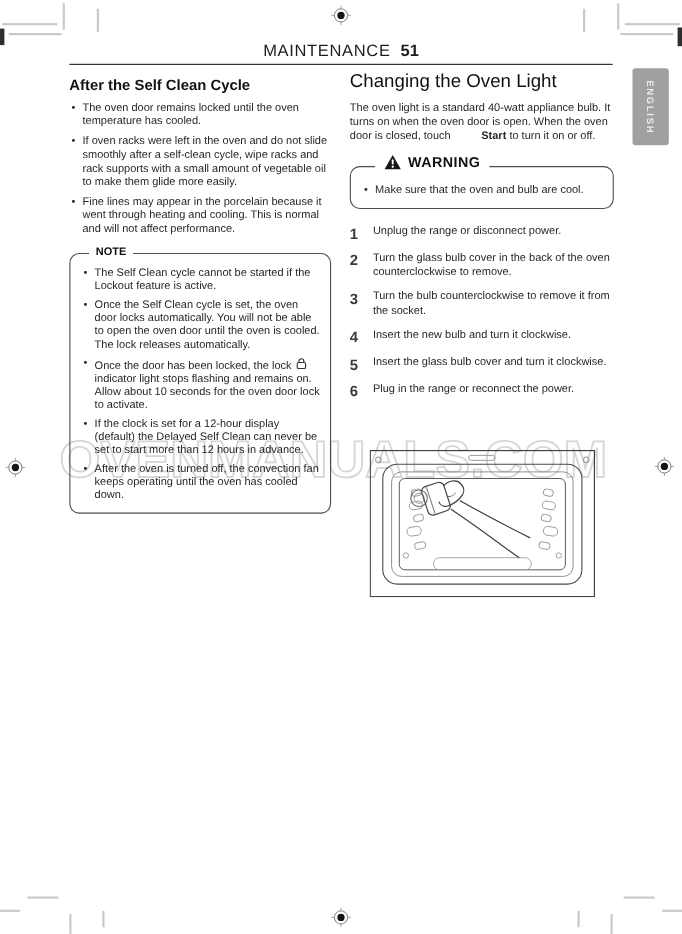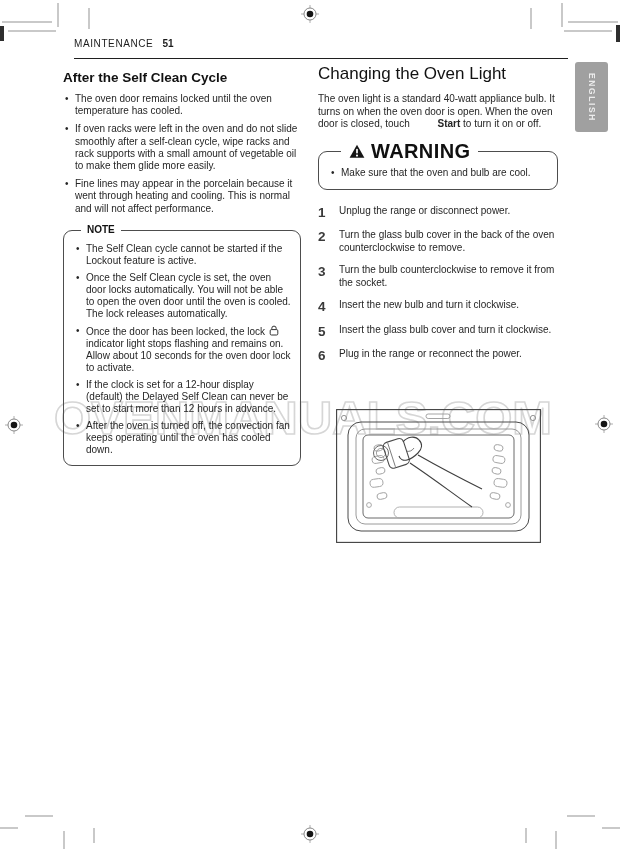--- a/index.html
+++ b/index.html
@@ -5,22 +5,22 @@
   html,body{margin:0;padding:0;background:#fff;}
   .page{position:relative;width:620px;height:849px;background:#ffffff;overflow:hidden;
         font-family:"Liberation Sans",sans-serif;color:#262626;}
 
   
   .cmark{position:absolute;background:#c9c9c9;}
   .edge-tick{position:absolute;background:#2e2e2e;}
   .regmark{position:absolute;width:18px;height:18px;}
 
   
-  .header{position:absolute;left:74px;top:38px;width:494px;height:20px;
-          border-bottom:1.5px solid #1f1f1f;text-align:left;font-size:10px;
+  .header{position:absolute;left:63px;top:38px;width:494px;height:20px;
+          border-bottom:1.5px solid #1f1f1f;text-align:center;font-size:15px;
           letter-spacing:0.6px;color:#1c1c1c;}
   .header .pg{font-weight:bold;margin-left:9px;letter-spacing:0;}
 
   
   .lang-tab{position:absolute;left:575px;top:62px;width:33px;height:70px;
             background:#a0a0a0;border-radius:3px;display:flex;align-items:center;justify-content:center;}
   .lang-tab span{writing-mode:vertical-rl;font-size:8.5px;font-weight:bold;
                  letter-spacing:1.6px;color:#ececec;}
 
   
@@ -43,21 +43,21 @@
             padding:12px 8px 4px 10px;background:transparent;}
   .note-label{position:absolute;top:-7px;left:17px;background:#fff;padding:0 6px;
               font-weight:bold;font-size:10px;color:#111;}
   .note-box ul.blist>li{margin-bottom:5px;line-height:1.2;}
   .lock-icon{display:inline-block;vertical-align:-1px;margin:0 1px;}
 
   
   .warn-box{position:relative;margin-top:20px;border:1.2px solid #4d4d4d;border-radius:9px;
             padding:15px 8px 4px 10px;background:transparent;}
   .warn-title{position:absolute;top:-12px;left:22px;background:#fff;padding:0 8px;
-              font-size:20px;font-weight:bold;color:#101010;letter-spacing:0.4px;
+              font-size:13px;font-weight:bold;color:#101010;letter-spacing:0.4px;
               display:flex;align-items:center;gap:6px;}
 
   
   .steps{margin-top:15px;}
   .step{display:flex;gap:9px;margin-bottom:10px;}
   .step-num{flex:none;width:12px;font-size:13.5px;font-weight:bold;color:#3a3a3a;
             line-height:1;padding-top:1px;}
   .step-text{font-size:10px;line-height:1.24;}
 
   

